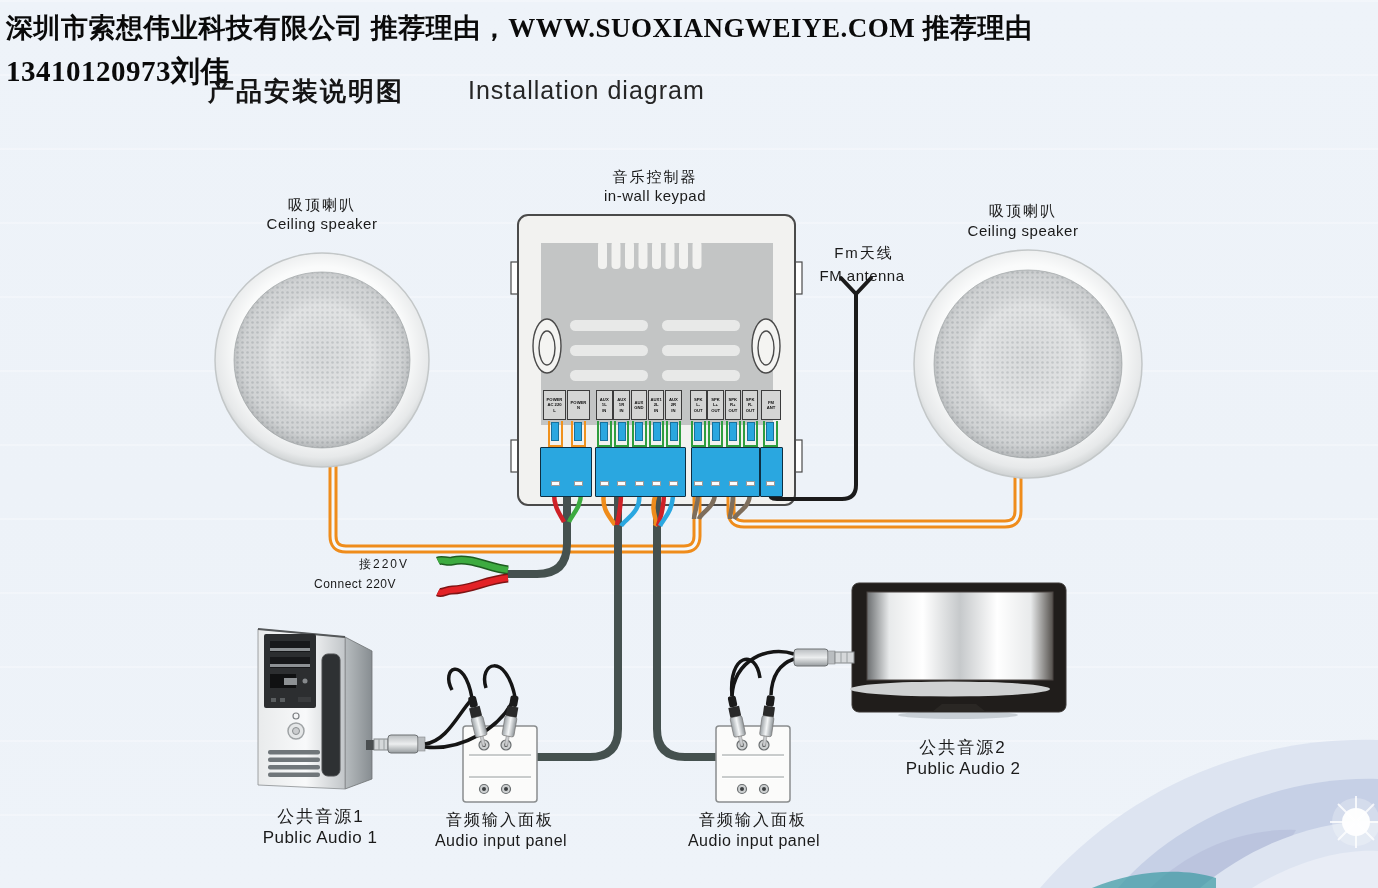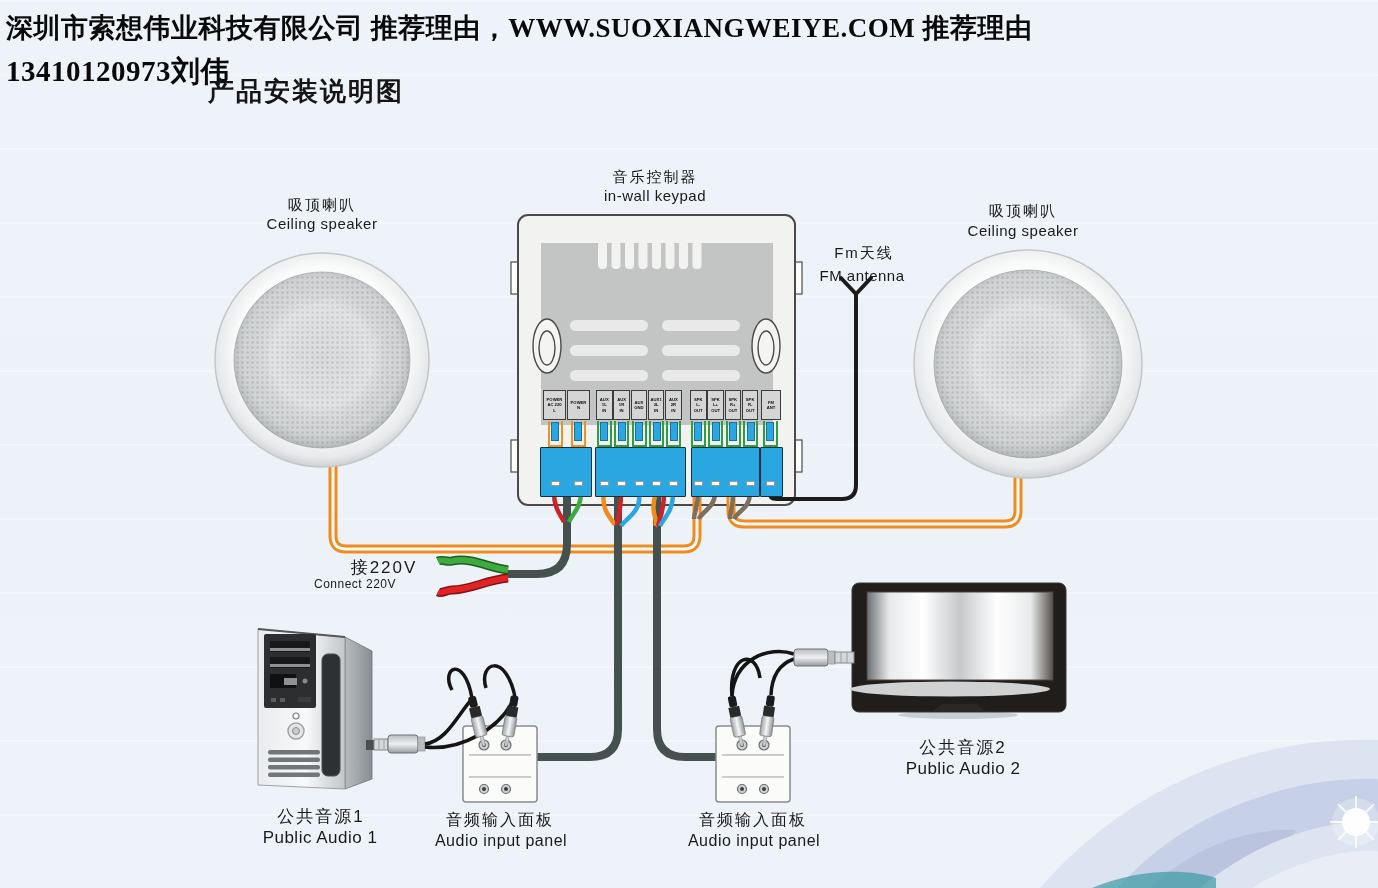--- a/index.html
+++ b/index.html
@@ -390,34 +390,35 @@
 ANT</div>
       <div class="t-pin" style="left: 762.5px; border-color: rgb(47, 158, 63);">
         <div class="pin-in"></div>
       </div>
       <div class="t-dash" style="left: 765.5px;"></div>
     </div>
 
   <div class="txt hdr" id="hdr1">深圳市索想伟业科技有限公司 推荐理由，WWW.SUOXIANGWEIYE.COM 推荐理由</div>
   <div class="txt hdr" id="hdr2">13410120973刘伟</div>
   <div class="txt" id="title-zh">产品安装说明图</div>
+  <div class="txt" id="title-en">Installation diagram</div>
 
   <div class="txt ctr lbl-zh" style="left:655px;top:168px">音乐控制器</div>
   <div class="txt ctr lbl-en" style="left:655px;top:187px">in-wall keypad</div>
 
   <div class="txt ctr lbl-zh" style="left:322px;top:196px">吸顶喇叭</div>
   <div class="txt ctr lbl-en" style="left:322px;top:215px">Ceiling speaker</div>
 
   <div class="txt ctr lbl-zh" style="left:1023px;top:202px">吸顶喇叭</div>
   <div class="txt ctr lbl-en" style="left:1023px;top:222px">Ceiling speaker</div>
 
   <div class="txt ctr lbl-zh" style="left:864px;top:244px">Fm天线</div>
   <div class="txt ctr lbl-en" style="left:862px;top:267px">FM antenna</div>
 
-  <div class="txt ctr lbl-zh" style="left:384px;top:556px;font-size:17px">接220V</div>
+  <div class="txt ctr lbl-zh" style="left:384px;top:556px;font-size:12px">接220V</div>
   <div class="txt ctr lbl-en" style="left:355px;top:577px;font-size:12px">Connect 220V</div>
 
   <div class="txt ctr lbl-zh lbl-big" style="left:321px;top:805px">公共音源1</div>
   <div class="txt ctr lbl-en lbl-big" style="left:320px;top:828px">Public Audio 1</div>
 
   <div class="txt ctr lbl-zh" style="left:500px;top:810px;font-size:16px">音频输入面板</div>
   <div class="txt ctr lbl-en" style="left:501px;top:832px;font-size:16px">Audio input panel</div>
 
   <div class="txt ctr lbl-zh" style="left:753px;top:810px;font-size:16px">音频输入面板</div>
   <div class="txt ctr lbl-en" style="left:754px;top:832px;font-size:16px">Audio input panel</div>

